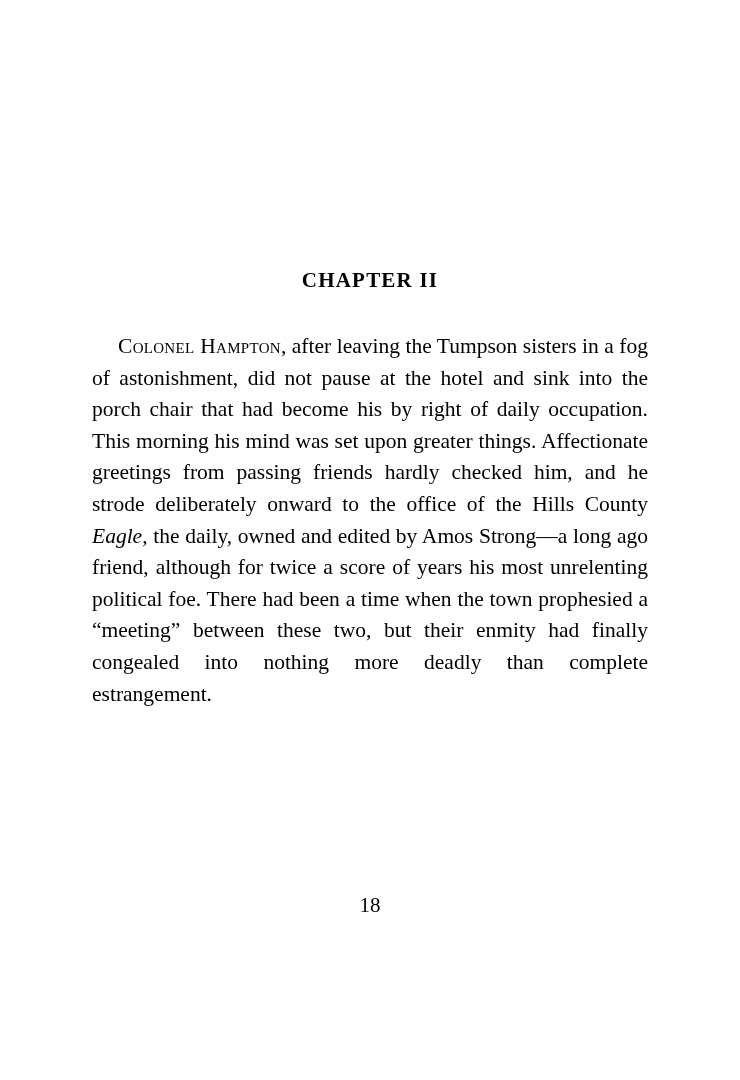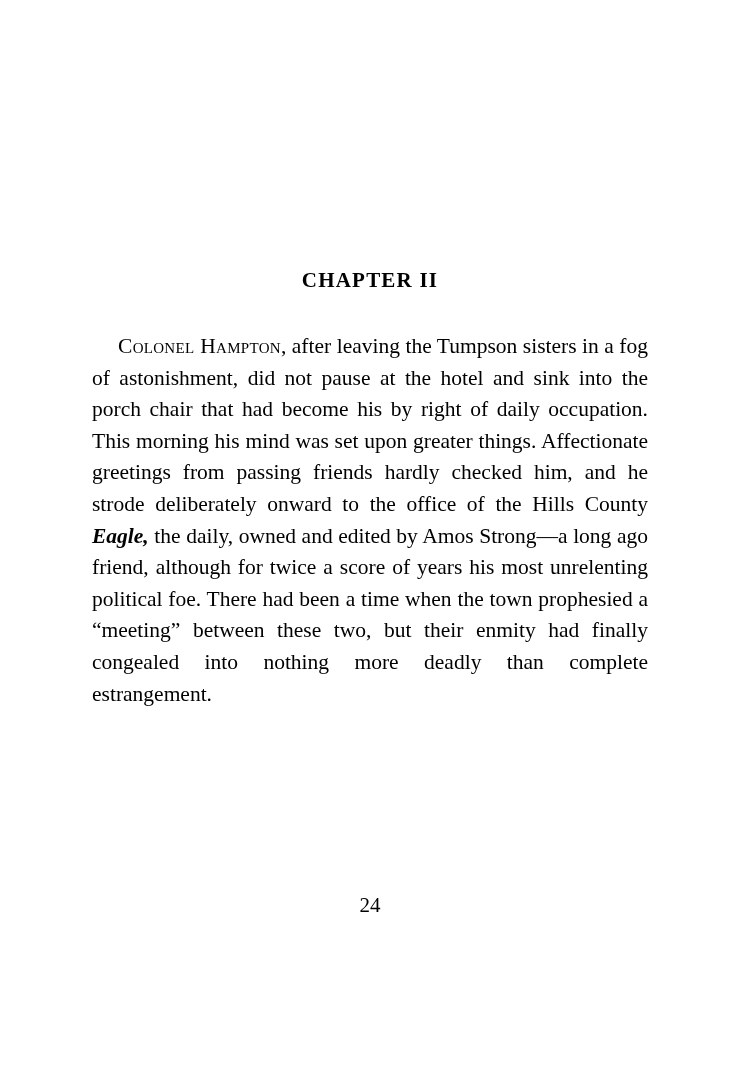--- a/index.html
+++ b/index.html
@@ -50,21 +50,20 @@
   .para.last {
     text-align: justify;
   }
   .smallcaps {
     font-variant: small-caps;
     letter-spacing: 0.3px;
     margin-top: 12px;
   }
   .italic {
     font-style: italic;
-    font-weight: bold;
   }
   .folio {
     position: absolute;
     left: 0;
     right: 0;
     top: 893px;
     text-align: center;
     font-size: 21px;
     font-family: "Liberation Serif", serif;
   }
@@ -79,15 +78,15 @@
     <h1 class="chapter-heading">CHAPTER II</h1>
 
     <div class="body-text">
 
       <p class="para"><span class="smallcaps">Colonel Hampton</span><span>, after leaving the Tumpson sisters in a fog of astonishment, did not pause at the hotel and sink into the porch chair that had become his by right of daily occupation.  This morning his mind was set upon greater things.  Affectionate greetings from passing friends hardly checked him, and he strode deliberately onward to the office of the Hills County </span><span class="italic">Eagle,</span><span> the daily, owned and edited by Amos Strong—a long ago friend, although for twice a score of years his most unrelenting political foe.  There had been a time when the town prophesied a “meeting” between these two, but their enmity had finally congealed into nothing more deadly than complete estrangement.</span></p>
 
 
     </div>
   </div>
 
-  <div class="folio">24</div>
+  <div class="folio">18</div>
 
 </div>
 
 </body></html>

